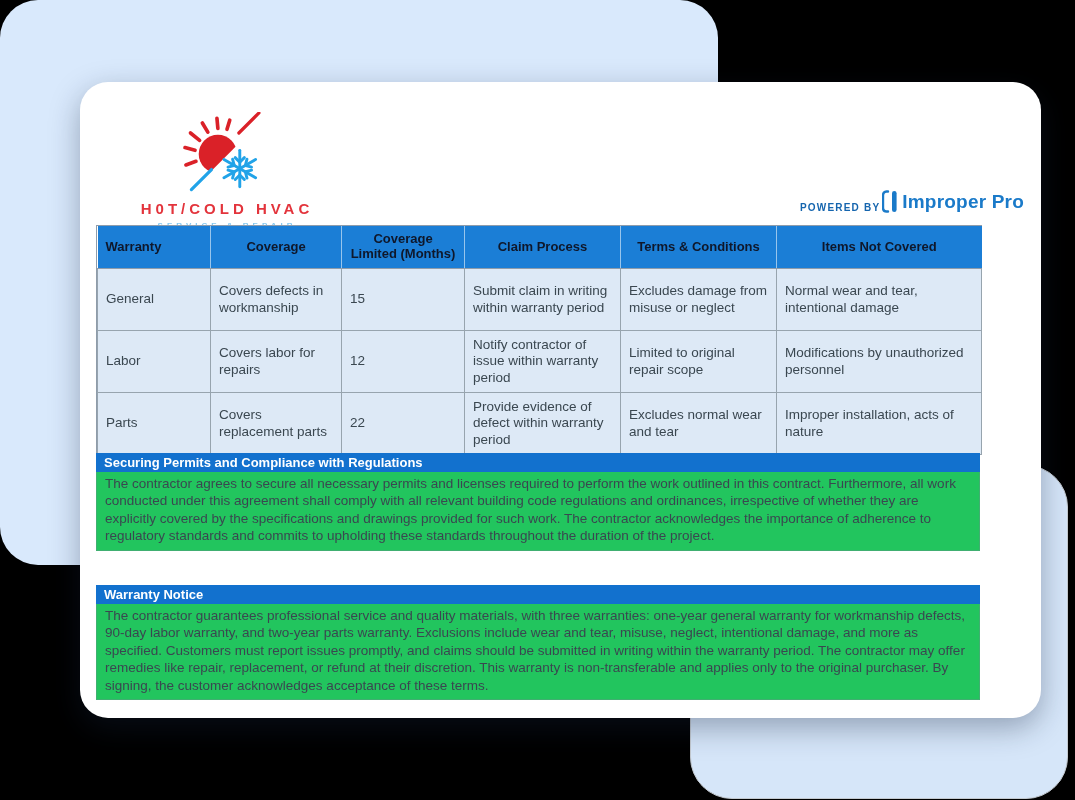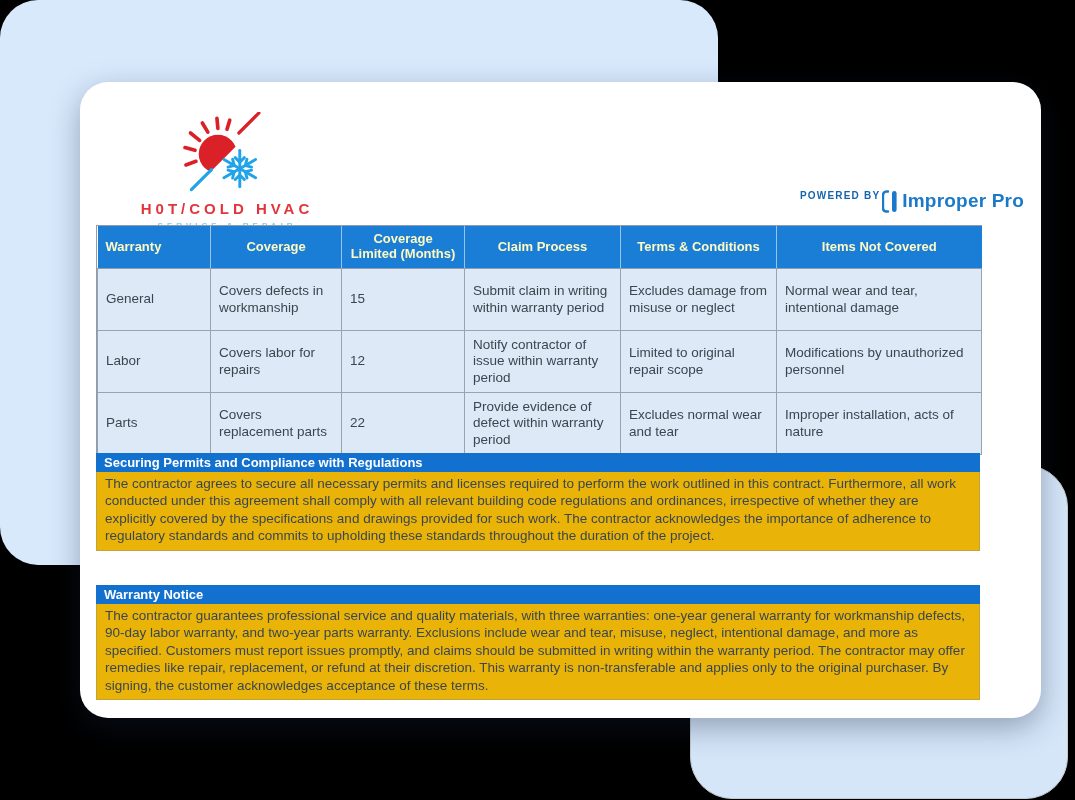--- a/index.html
+++ b/index.html
@@ -13,40 +13,40 @@
       box-shadow:0 6px 18px rgba(0,0,0,.45);}
   
   .card{position:absolute;left:80px;top:82px;width:917px;height:636px;background:#fff;
       border-radius:28px;box-shadow:0 10px 30px rgba(20,35,60,.35);padding-left:44px;}
   
   .logo{position:absolute;left:22px;top:30px;width:250px;text-align:center;}
   .logo svg{display:block;margin:0 auto;}
   .logo-name{color:#e3343c;font-weight:bold;font-size:15px;letter-spacing:4px;margin-top:4px;}
   .logo-tagline{color:#86c8ef;font-weight:bold;font-size:8px;letter-spacing:4px;margin-top:4px;}
   
-  .powered{position:absolute;top:108px;right:17px;display:flex;align-items:flex-start;gap:2px;}
+  .powered{position:absolute;top:108px;right:17px;display:flex;align-items:flex-end;gap:2px;}
   .powered-label{color:#1565ae;font-size:10px;font-weight:bold;letter-spacing:1.2px;}
   .powered-brand{color:#1a7ac9;font-size:19px;font-weight:600;letter-spacing:.2px;}
   
   .tbl-wrap{position:absolute;left:16px;top:143px;width:884px;}
   table{border-collapse:collapse;table-layout:fixed;width:884px;}
-  thead th{background:#1b7ed6;color:#fef9c3;font-size:13px;font-weight:bold;height:38px;
+  thead th{background:#1b7ed6;color:#0f172a;font-size:13px;font-weight:bold;height:38px;
       padding:2px 8px;border-right:1px solid rgba(255,255,255,.55);border-bottom:1px solid #8e9cab;
       text-align:center;line-height:1.15;}
   thead th:first-child{text-align:left;}
   thead th:last-child{border-right:none;}
   tbody td{background:#dde9f6;color:#3a4750;font-size:13.5px;height:55px;padding:3px 8px;
       border:1px solid #97a4ae;vertical-align:middle;line-height:1.22;}
   tbody td.num{}
   .tbl-outline{border:1px solid #8e9cab;border-bottom:none;}
   
   .section{position:absolute;left:16px;width:884px;}
   .section-bar{background:#1271ce;color:#fff;font-size:13px;font-weight:bold;
       padding:2px 8px;line-height:15px;}
-  .section-body{background:#eab308;color:#3a4750;font-size:13.5px;line-height:17.4px;
+  .section-body{background:#22c55e;color:#3a4750;font-size:13.5px;line-height:17.4px;
       padding:3px 8px 5px 8px;border:1px solid rgba(120,135,150,.35);border-top:none;}
 </style>
 </head>
 <body>
 
 <div class="stage">
   <div class="panel-top-left"></div>
   <div class="panel-bottom-right"></div>
 
   <div class="card">

